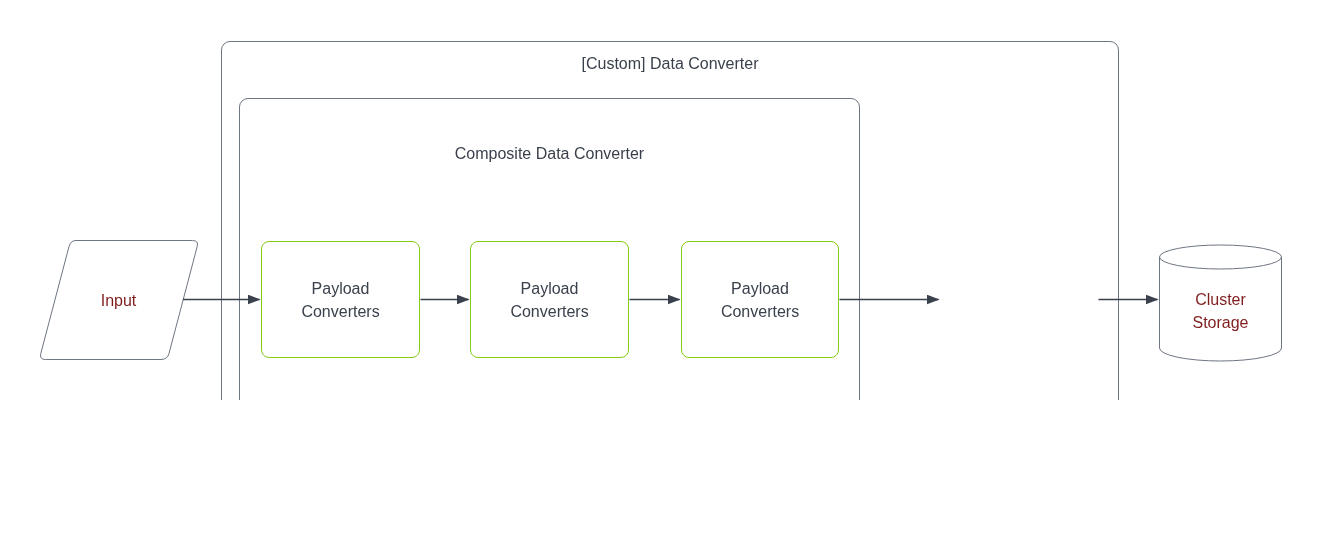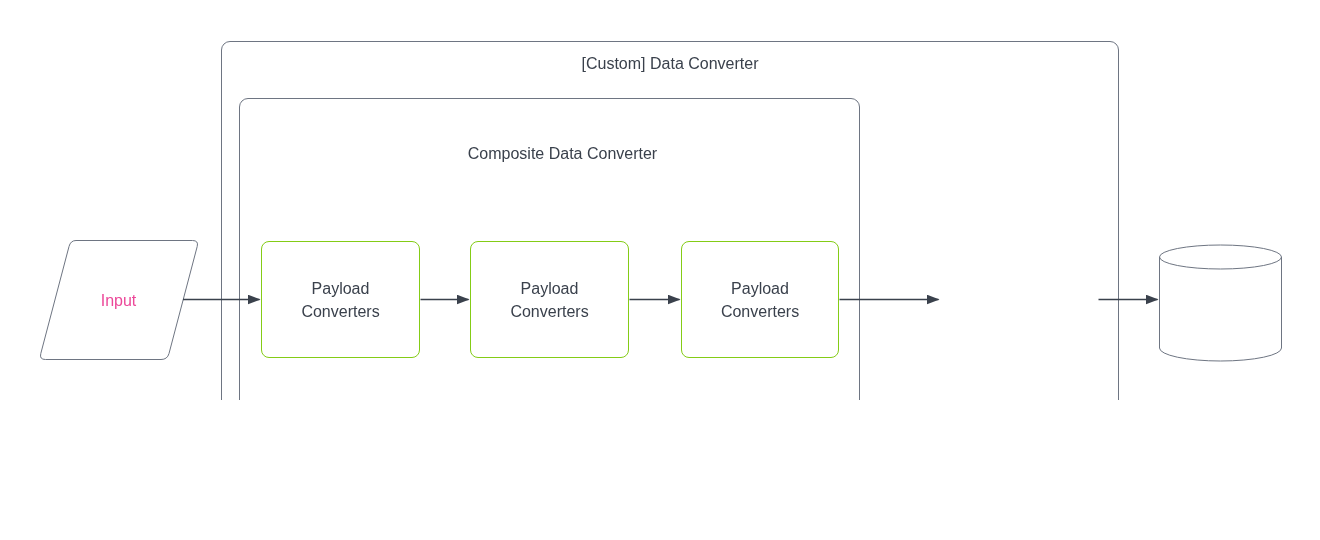--- a/index.html
+++ b/index.html
@@ -69,34 +69,34 @@
     pointer-events: none;
   }
   .overlay-label {
     position: absolute;
     display: flex;
     align-items: center;
     justify-content: center;
     font-size: 16px;
     line-height: 23px;
     text-align: center;
-    color: #ec4899;
+    color: #7f1d1d;
     z-index: 3;
   }
 </style>
 </head>
 <body>
 
 <div id="canvas">
 
   <div class="container-box" style="left:221px; top:41px; width:898px; height:458px;"></div>
   <div class="container-title" style="left:221px; top:52px; width:898px;">[Custom] Data Converter</div>
 
   <div class="container-box" style="left:239px; top:98px; width:621px; height:361px;"></div>
-  <div class="container-title" style="left:239px; top:142px; width:621px;padding-left:13px;">Composite Data Converter</div>
+  <div class="container-title" style="left:239px; top:142px; width:621px;">Composite Data Converter</div>
 
   <div class="node-box" style="left:261px; top:241px; width:159px; height:117px;">
     <span class="node-label wrap-100">Payload Converters</span>
   </div>
 
   <div class="node-box" style="left:470px; top:241px; width:159px; height:117px;">
     <span class="node-label wrap-100">Payload Converters</span>
   </div>
 
   <div class="node-box" style="left:681px; top:241px; width:158px; height:117px;">
@@ -123,14 +123,17 @@
     <line x1="420.5" y1="299.5" x2="468.5" y2="299.5" stroke="#3a414c" stroke-width="1.5" marker-end="url(#arrowhead)"></line>
     <line x1="629.5" y1="299.5" x2="679.5" y2="299.5" stroke="#3a414c" stroke-width="1.5" marker-end="url(#arrowhead)"></line>
     <line x1="839.5" y1="299.5" x2="938.5" y2="299.5" stroke="#3a414c" stroke-width="1.5" marker-end="url(#arrowhead)"></line>
     <line x1="1098.5" y1="299.5" x2="1157.5" y2="299.5" stroke="#3a414c" stroke-width="1.5" marker-end="url(#arrowhead)"></line>
   </svg>
 
   <div class="overlay-label" style="left:39px; top:240px; width:159px; height:120px;">
     <span>Input</span>
   </div>
 
+  <div class="overlay-label" style="left:1159px; top:261px; width:123px; height:100px;">
+    <span class="wrap-80">Cluster Storage</span>
+  </div>
 
 </div>
 
 </body></html>

